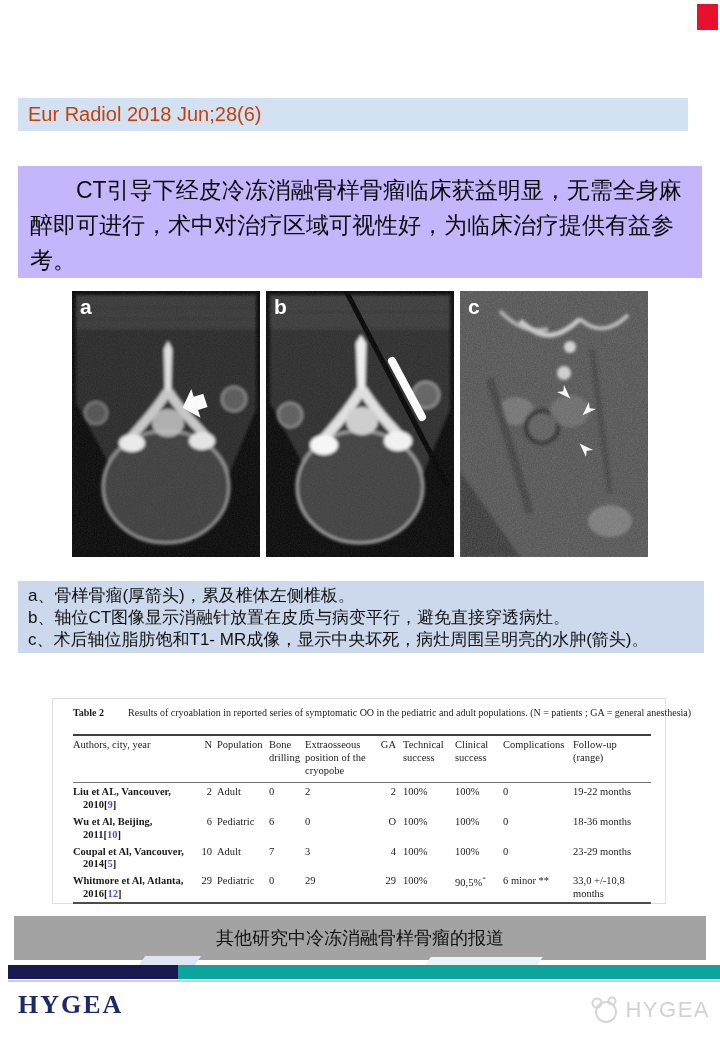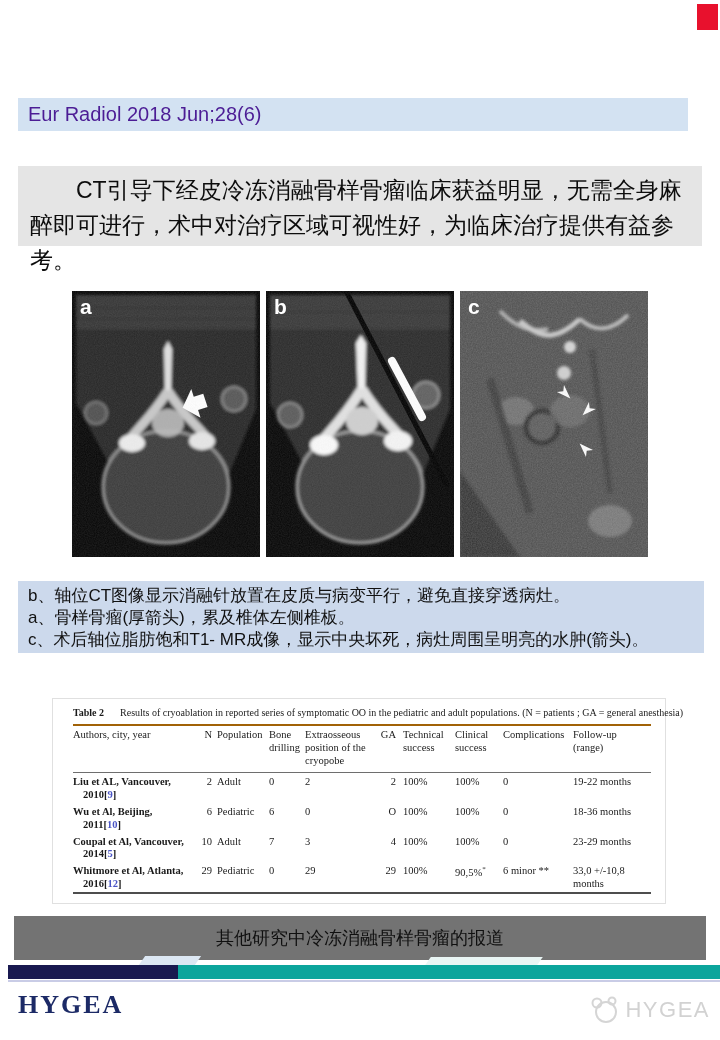--- a/index.html
+++ b/index.html
@@ -9,27 +9,27 @@
   }
   
   .title{
     position:absolute;left:14px;top:6px;width:694px;
     font-size:26px;font-weight:bold;color:#000;line-height:37px;letter-spacing:-0.2px;
   }
   .red-marker{position:absolute;left:697px;top:4px;width:21px;height:26px;background:#e8112d;}
   
   .journal-bar{
     position:absolute;left:18px;top:98px;width:670px;height:33px;background:#d3e2f2;
-    display:flex;align-items:center;font-size:20px;color:#4c1d95;
+    display:flex;align-items:center;font-size:20px;color:#c2410c;
   }
   .journal-name{margin-left:10px;}
   .journal-pmid{position:absolute;left:472px;}
   
   .abstract-box{
-    position:absolute;left:18px;top:166px;width:684px;height:80px;background:#e5e5e5;
+    position:absolute;left:18px;top:166px;width:684px;height:112px;background:#c4b5fd;
     box-sizing:border-box;padding:7px 12px 8px 12px;
   }
   .abstract-box p{margin:0;font-size:23px;color:#0d0d0d;line-height:35px;text-indent:2em;}
   
   .figure-strip{position:absolute;left:72px;top:291px;width:576px;height:266px;display:flex;gap:6px;}
   .panel{position:relative;width:188px;height:266px;background:#000;}
   .panel svg{display:block;width:188px;height:266px;}
   .panel-label{
     position:absolute;left:8px;top:4px;color:#fff;font-size:21px;font-weight:bold;
     font-family:"Liberation Sans",sans-serif;
@@ -40,42 +40,42 @@
     box-sizing:border-box;padding:4px 10px;
   }
   .annotation-box div{font-size:17px;color:#111;line-height:22px;}
   
   .table-wrap{
     position:absolute;left:52px;top:698px;width:614px;height:206px;background:#fff;
     border:1px solid #e0e0e0;box-sizing:border-box;
     font-family:"Liberation Serif","DejaVu Serif",serif;color:#1a1a1a;
   }
   .tbl-caption{margin:8px 0 0 20px;font-size:10px;white-space:nowrap;}
-  .tbl-caption b{margin-right:16px;}
+  .tbl-caption b{margin-right:24px;}
   table.results{
-    margin:6px 0 0 20px;width:578px;border-collapse:collapse;table-layout:fixed;
+    margin:16px 0 0 20px;width:578px;border-collapse:collapse;table-layout:fixed;
     font-size:10.5px;line-height:1.22;
-    border-top:2px solid #a16207;border-bottom:2px solid #4d4d4d;
+    border-top:2px solid #404040;border-bottom:2px solid #4d4d4d;
   }
   col.c0{width:118px}col.c1{width:26px}col.c2{width:52px}col.c3{width:36px}col.c4{width:66px}
   col.c5{width:32px}col.c6{width:52px}col.c7{width:48px}col.c8{width:70px}col.c9{width:78px}
   table.results th{
     font-weight:normal;text-align:left;vertical-align:top;padding:3px 3px 5px 0;
     border-bottom:1.5px solid #6e6e6e;
   }
   table.results td{vertical-align:top;text-align:left;padding:3px 2px 1px 0;}
   table.results td.col0{padding-left:10px;text-indent:-10px;font-weight:bold;}
   table.results th.col1,table.results td.col1{text-align:right;padding-right:5px;}
   table.results th.col5,table.results td.col5{text-align:right;padding-right:7px;}
   table.results td.col9{}
   .cite{color:#4a55c5;}
   table.results sup{font-size:7px;}
   
   .bottom-banner{
-    position:absolute;left:14px;top:916px;width:692px;height:44px;background:#737373;
+    position:absolute;left:14px;top:916px;width:692px;height:44px;background:#a3a3a3;
     display:flex;align-items:center;justify-content:center;font-size:18px;color:#101010;
   }
   
   .bar-navy{position:absolute;left:8px;top:965px;width:170px;height:14px;background:#191950;}
   .bar-teal{position:absolute;left:178px;top:965px;width:542px;height:14px;background:#0ca59c;}
   .bar-underline{position:absolute;left:8px;top:980px;width:712px;height:2px;background:#c9cce6;}
   .swoosh1{position:absolute;left:142px;top:956px;width:56px;height:9px;background:#dce7f3;transform:skewX(-35deg);}
   .swoosh2{position:absolute;left:428px;top:957px;width:112px;height:8px;background:#e9f5f4;transform:skewX(-35deg);}
   .logo-text{
     position:absolute;left:18px;top:990px;font-family:"Liberation Serif","DejaVu Serif",serif;
@@ -198,22 +198,22 @@
         <polygon points="0,0 14,5 0,10 4,5" fill="#ffffff" transform="translate(104,94) rotate(45)"></polygon>
         <polygon points="0,0 14,5 0,10 4,5" fill="#ffffff" transform="translate(136,118) rotate(135)"></polygon>
         <polygon points="0,0 14,5 0,10 4,5" fill="#ffffff" transform="translate(126,166) rotate(-135)"></polygon>
         <rect width="188" height="266" filter="url(#grainC)" opacity="0.45"></rect>
       </svg>
       <span class="panel-label">c</span>
     </div>
   </div>
 
   <div class="annotation-box">
+    <div>a、骨样骨瘤(厚箭头)，累及椎体左侧椎板。</div>
     <div>b、轴位CT图像显示消融针放置在皮质与病变平行，避免直接穿透病灶。</div>
-    <div>a、骨样骨瘤(厚箭头)，累及椎体左侧椎板。</div>
     <div>c、术后轴位脂肪饱和T1- MR成像，显示中央坏死，病灶周围呈明亮的水肿(箭头)。</div>
   </div>
 
   <div class="table-wrap">
     <div class="tbl-caption">
       <b>Table 2</b><span>Results of cryoablation in reported series of symptomatic OO in the pediatric and adult populations. (N = patients ; GA = general anesthesia)</span>
     </div>
     <table class="results">
       <colgroup>
         <col class="c0">

